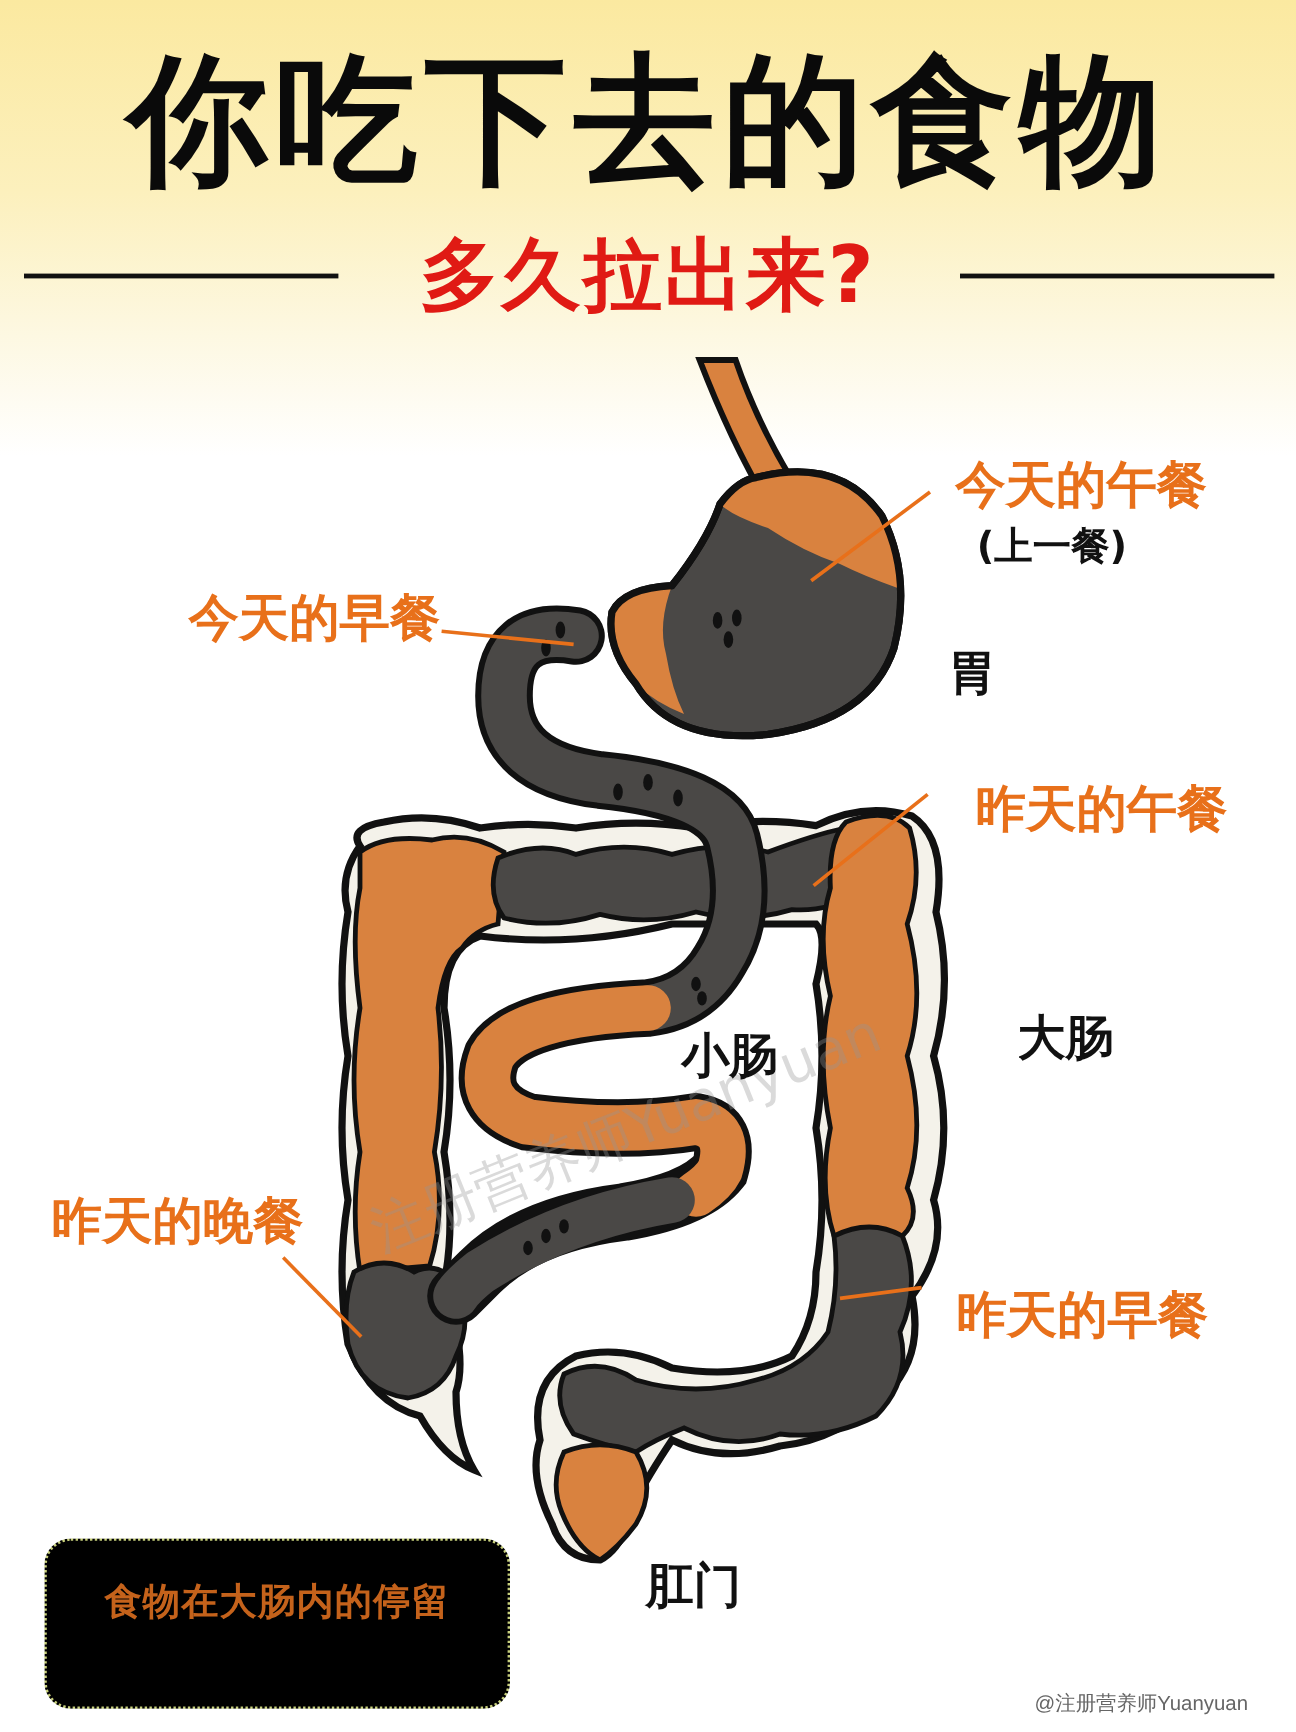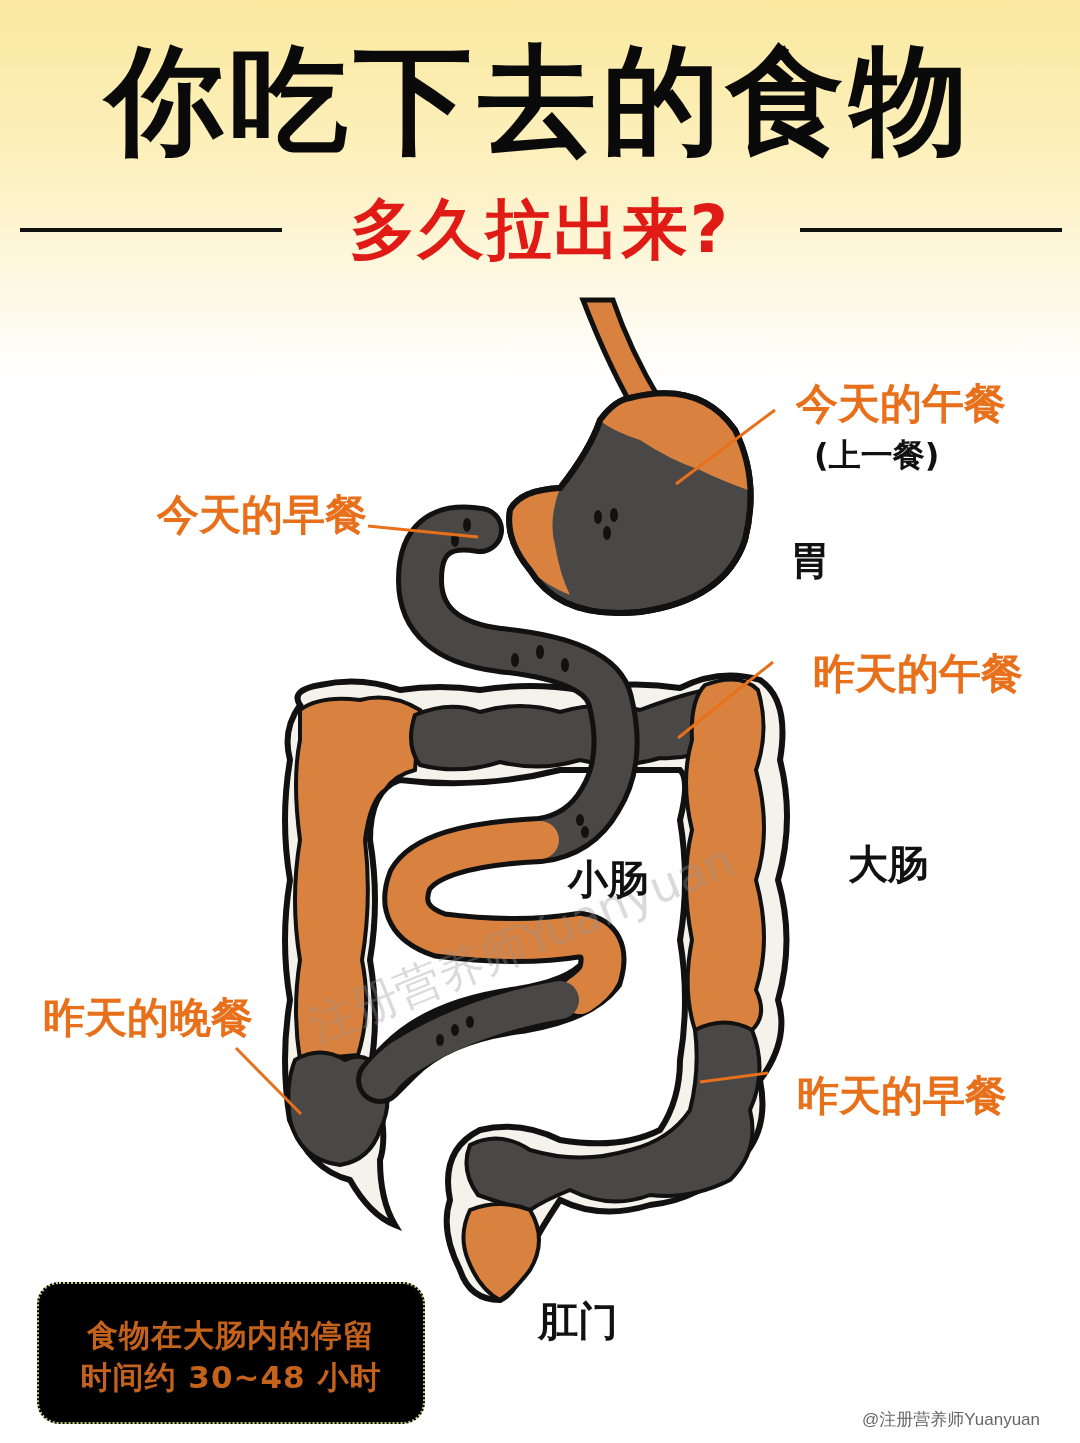--- a/index.html
+++ b/index.html
@@ -123,16 +123,15 @@
 <div class="lbl black" style="left:790px; top:533px;">胃</div>
 <div class="lbl orange" style="left:813px; top:646px;">昨天的午餐</div>
 <div class="lbl black" style="left:848px; top:837px;">大肠</div>
 <div class="lbl black" style="left:568px; top:852px;">小肠</div>
 <div class="lbl orange" style="left:43px; top:990px;">昨天的晚餐</div>
 <div class="lbl orange" style="left:797px; top:1068px;">昨天的早餐</div>
 <div class="lbl black" style="left:538px; top:1294px;">肛门</div>
 
 <div class="note-box">
   <div class="note-line">食物在大肠内的停留</div>
-  <div class="note-line">时间约 30~48 小时</div>
 </div>
 
 <div class="credit">@注册营养师Yuanyuan</div>
 
 </body></html>

